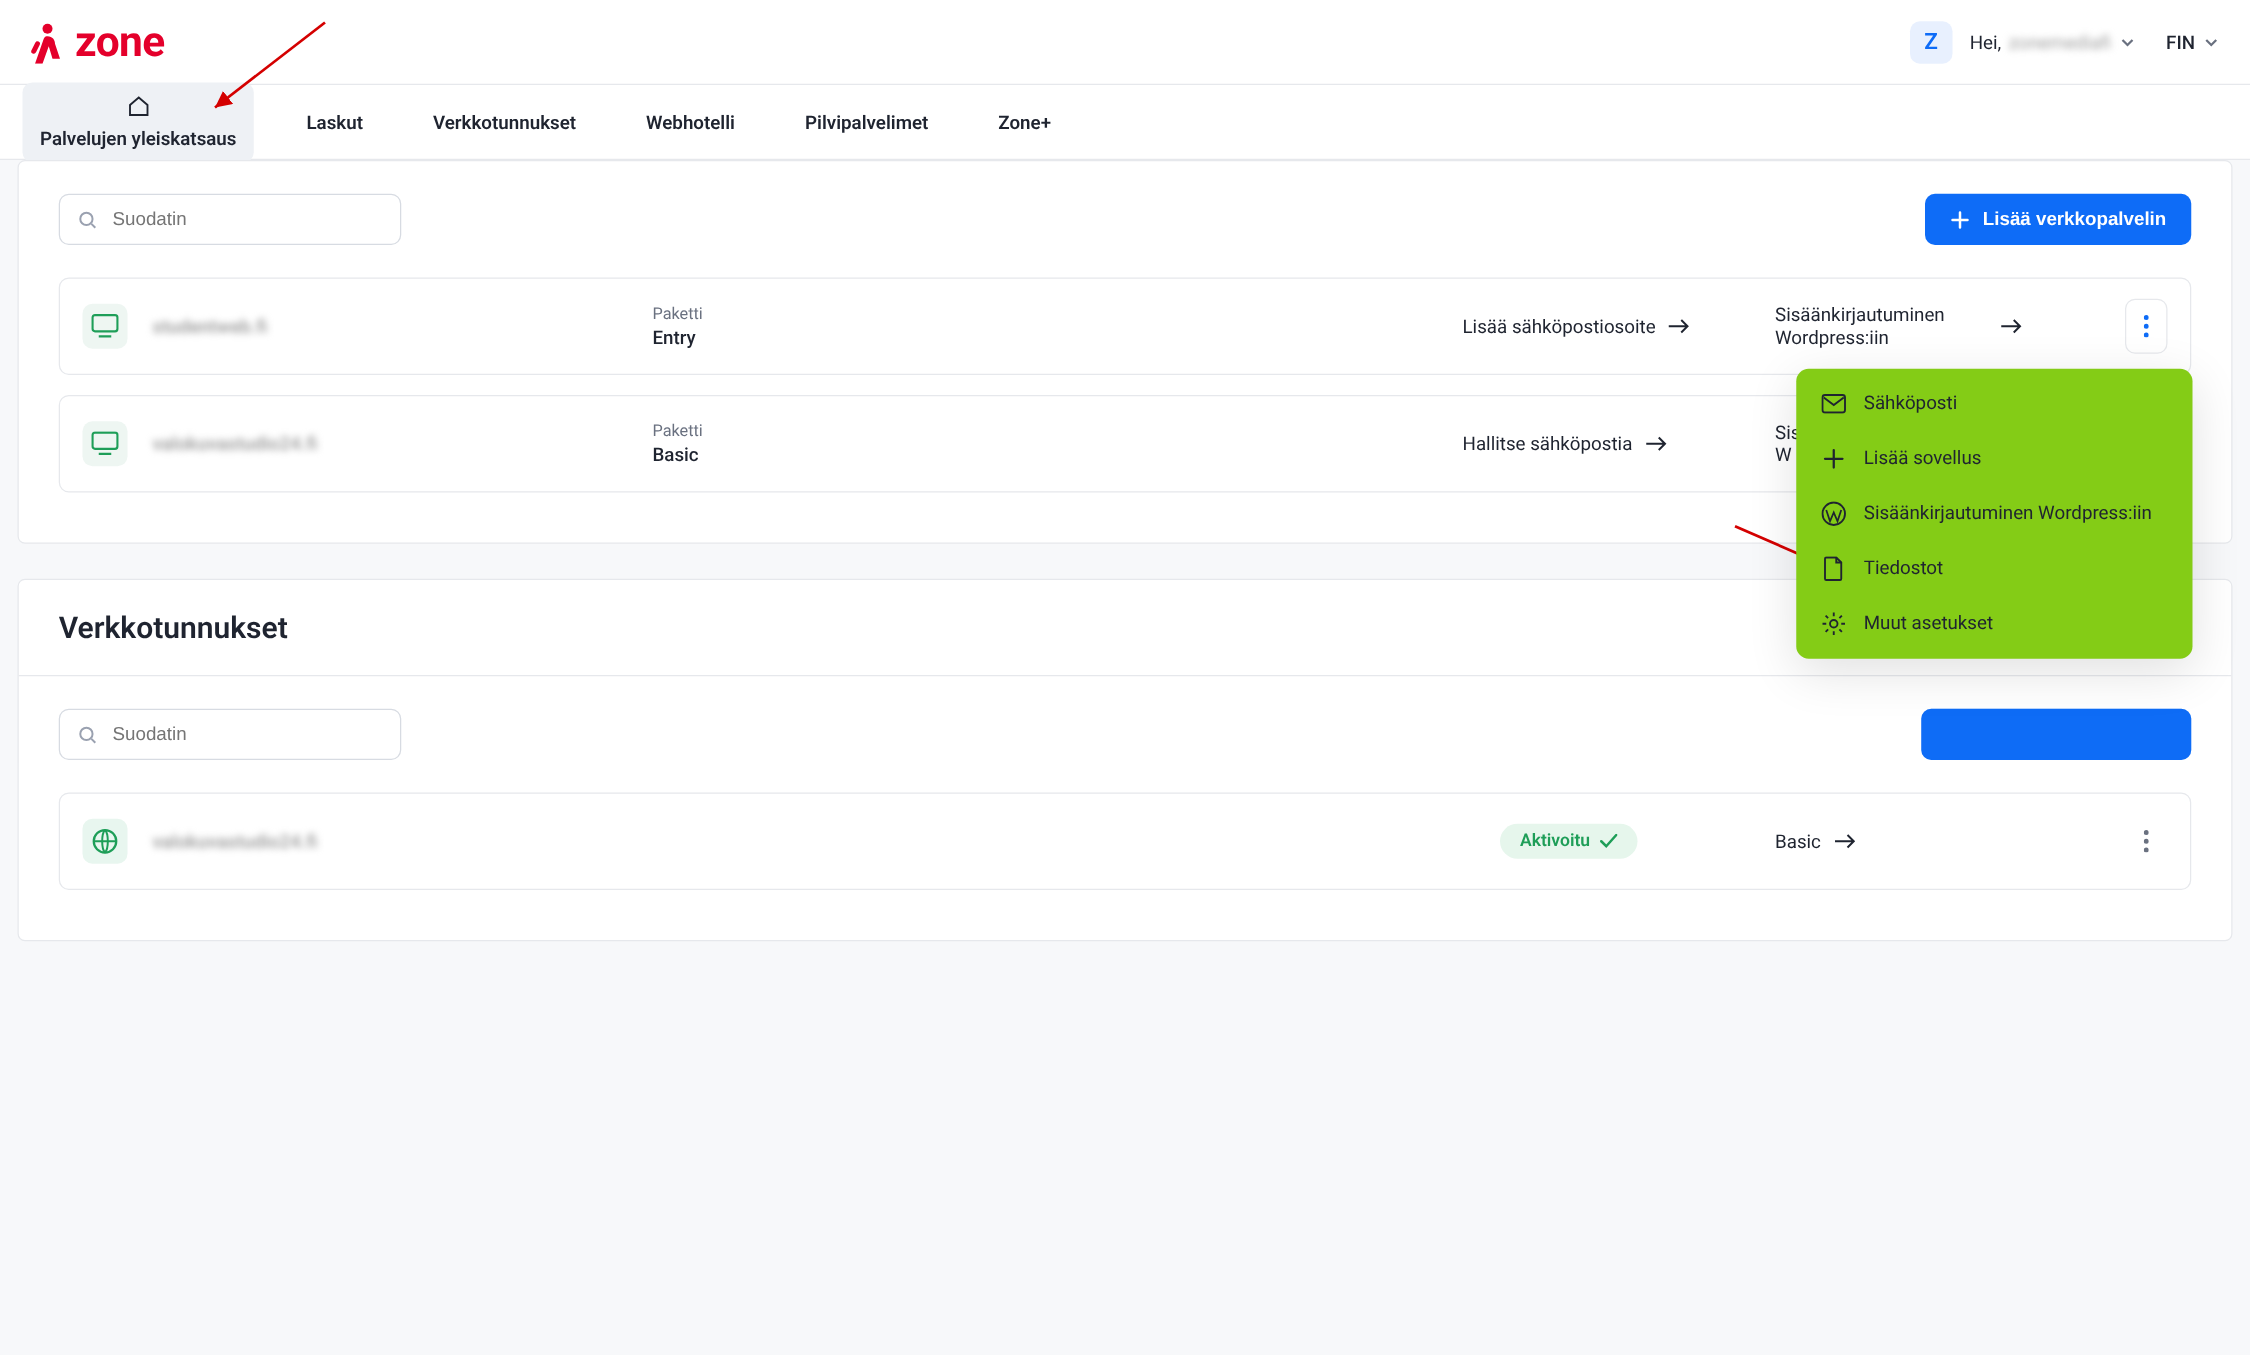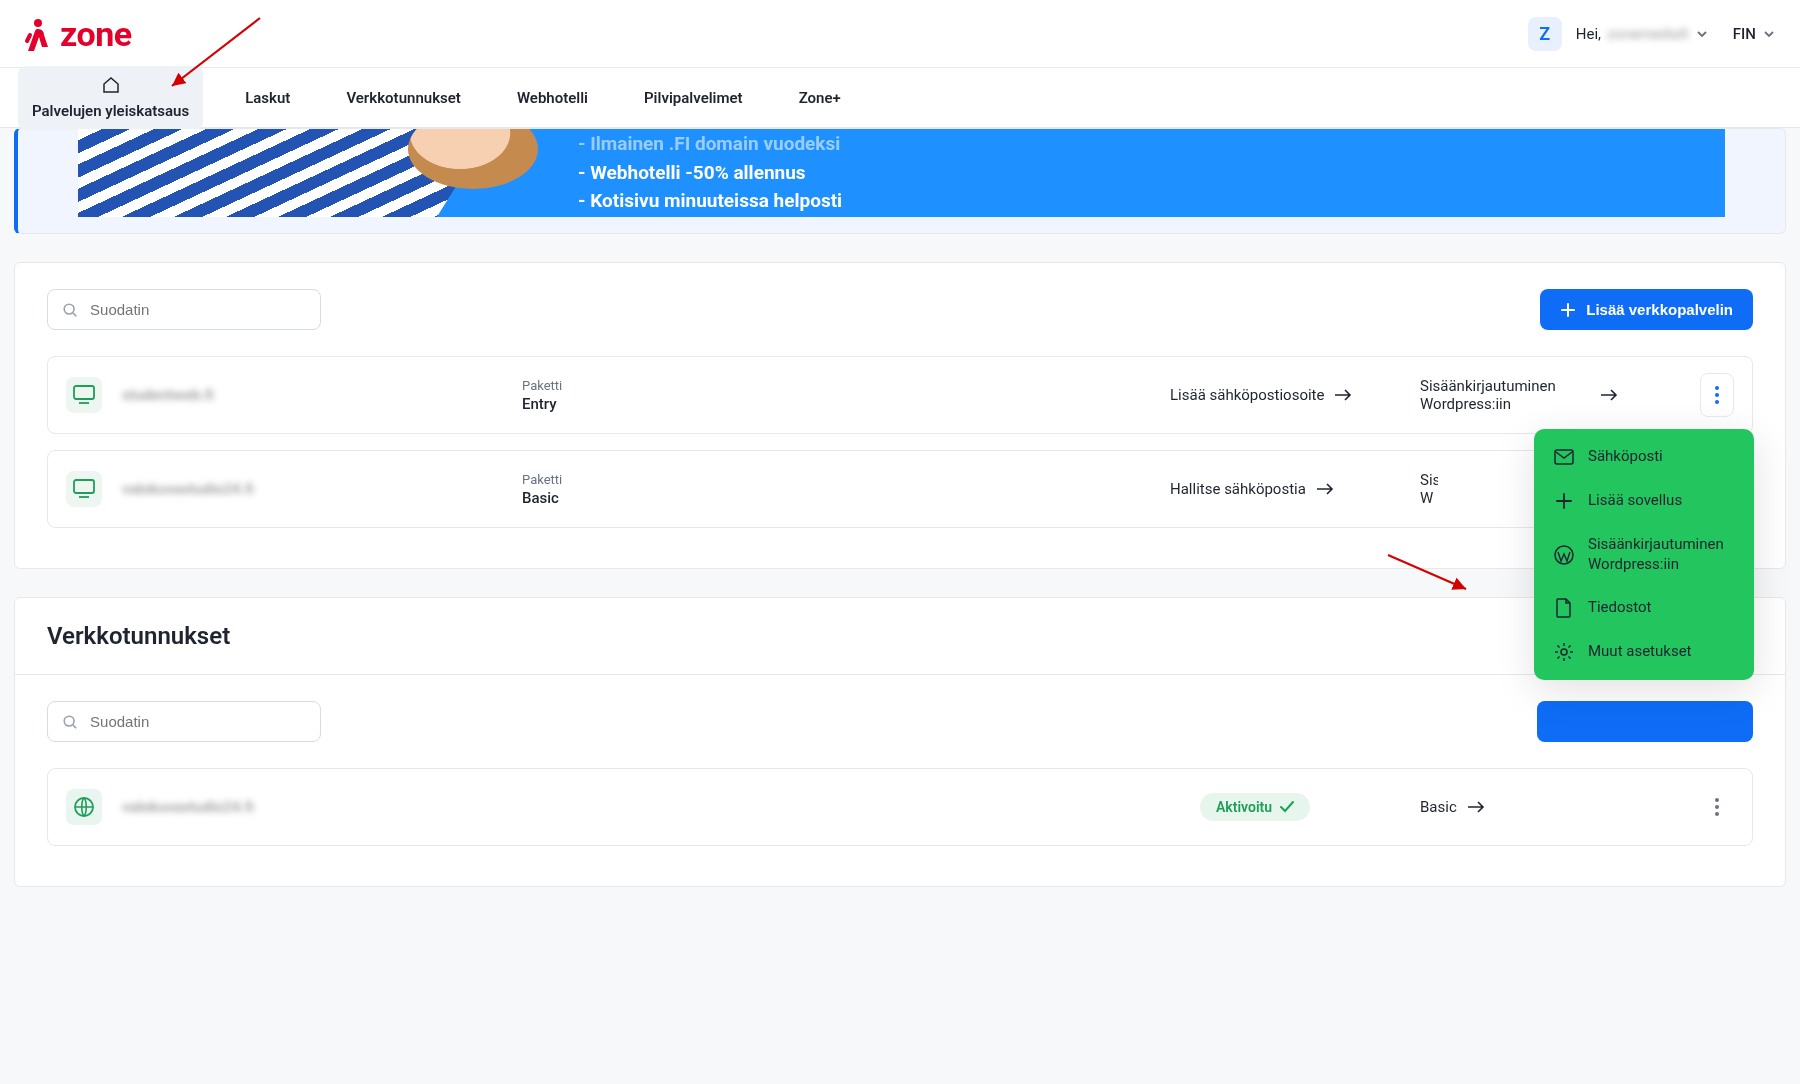--- a/index.html
+++ b/index.html
@@ -269,22 +269,22 @@
     cursor: pointer;
     color: var(--zone-blue);
   }
   .arrow-right { color: var(--text-dark); }
 
   
   .dropdown {
     position: absolute;
     top: 72px;
     right: -2px;
-    width: 220px;
-    background: #22c55e;
+    width: 317px;
+    background: #84cc16;
     border-radius: 10px;
     box-shadow: var(--box-shadow);
     z-index: 40;
     padding: 6px 0;
   }
   .dropdown-item {
     display: flex;
     align-items: center;
     gap: 14px;
     padding: 12px 20px;
@@ -383,33 +383,20 @@
         <marker id="ah1" markerWidth="8" markerHeight="8" refX="6" refY="3" orient="auto">
           <path d="M0 0 L6 3 L0 6 z" fill="#d40000"></path>
         </marker>
       </defs>
     <line x1="100" y1="10" x2="12" y2="78" stroke="#d40000" stroke-width="2.2" marker-end="url(#ah1)"></line>
   </svg>
 </div>
 
 <div class="main-col">
 
-  <div class="banner-wrap">
-    <div class="banner">
-      <div class="banner-photo">
-        <div class="stripes"></div>
-        <div class="head-blob"></div>
-      </div>
-      <div class="banner-text">
-        <span class="line" style="opacity:0.55">- Ilmainen .FI domain vuodeksi</span>
-        <span class="line">- Webhotelli -50% allennus</span>
-        <span class="line">- Kotisivu minuuteissa helposti</span>
-      </div>
-    </div>
-  </div>
 
   <div class="section-card" style="position:relative;">
 
     <div class="section-toolbar">
       <label class="filter-input">
         <svg width="18" height="18" viewBox="0 0 18 18">
             <circle cx="8" cy="8" r="5.5" fill="none" stroke="#9aa1b0" stroke-width="1.8"></circle>
             <line x1="12.5" y1="12.5" x2="16" y2="16" stroke="#9aa1b0" stroke-width="1.8"></line>
           </svg>
         <input placeholder="Suodatin" style="">

